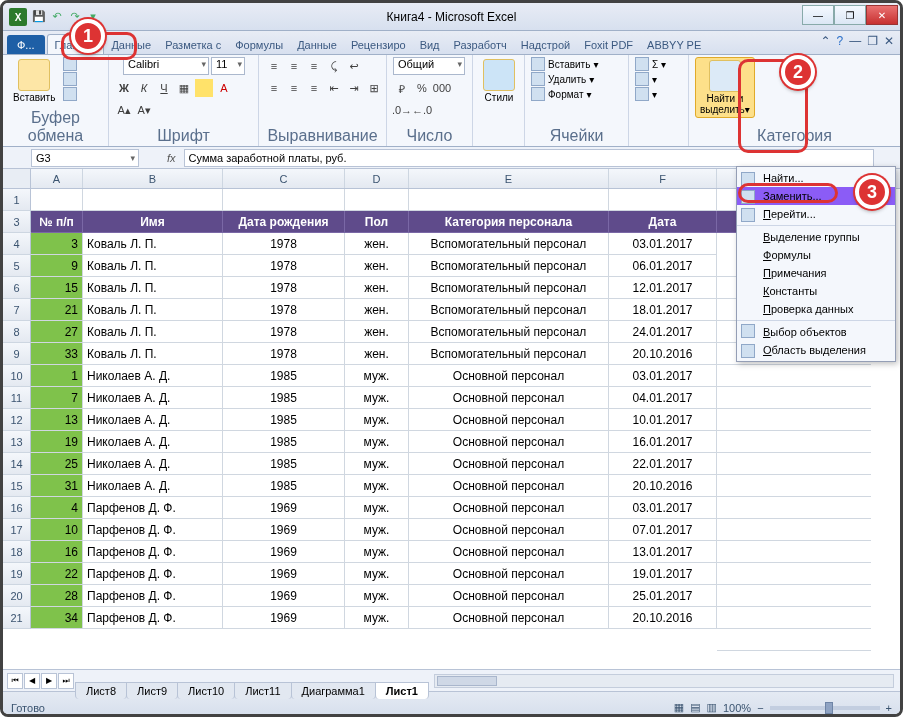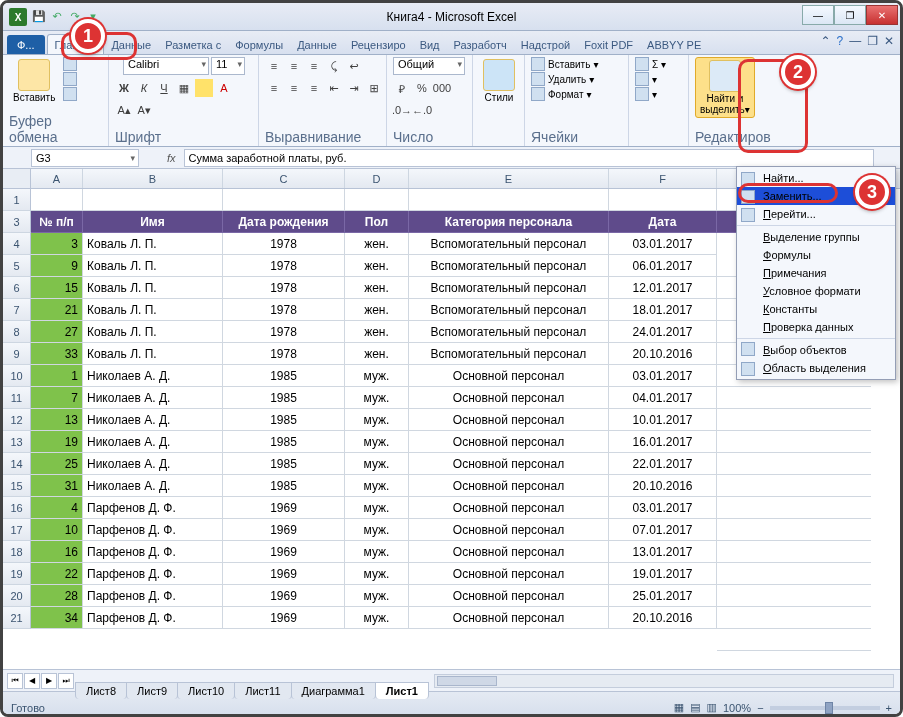--- a/index.html
+++ b/index.html
@@ -16,21 +16,21 @@
 
 .tabsrow { height: 24px; background: linear-gradient(#e8ecf5,#d7e0ef); display: flex; align-items: flex-end; padding-left: 4px; font-size: 11px; border-bottom: 1px solid #a0b0c8; position: relative; }
 .filetab { background: #1e5fa6; color: #fff; padding: 4px 10px 3px; border-radius: 3px 3px 0 0; margin-right: 2px; }
 .rtab { padding: 4px 7px 3px; color: #3b5980; cursor: default; white-space: nowrap; }
 .rtab.active { background: #f4f7fc; border: 1px solid #a0b0c8; border-bottom: none; border-radius: 3px 3px 0 0; }
 .tabsright { position:absolute; right:6px; top:3px; display:flex; gap:6px; color:#3b5980; font-size:12px;}
 
 .ribbon { height: 92px; background: #f4f7fc; border-bottom: 1px solid #a0b0c8; display: flex; font-size: 11px; }
 .rgroup { border-right: 1px solid #cdd6e6; padding: 2px 6px 0; display: flex; flex-direction: column; justify-content: space-between; }
 .rgroup .body { display:flex; gap:4px; align-items:flex-start; flex:1; }
-.rgroup .lbl { color:#5a6f8c; font-size:14px; padding-bottom:1px;}
+.rgroup .lbl { text-align:center; color:#5a6f8c; font-size:16px; padding-bottom:1px;}
 .bigbtn { display:flex; flex-direction:column; align-items:center; gap:1px; padding:2px 4px; font-size:10px; line-height:1.1; text-align:center; }
 .bigbtn .ico { width:32px; height:32px; background:#fde6a6; border:1px solid #e0c060; border-radius:3px; }
 .bigbtn.highlight { background:#fde08a; border:1px solid #e0aa2a; border-radius:3px; }
 .stackbtns { display:flex; flex-direction:column; gap:1px; font-size:10px; }
 .stackbtns div { display:flex; align-items:center; gap:3px; white-space:nowrap; }
 .miniico { width:14px; height:14px; display:inline-block; background:#d0e0f0; border:1px solid #90a8c8; }
 .fontbox { display:flex; flex-direction:column; gap:2px; }
 .fontrow { display:flex; gap:2px; align-items:center;padding-left:8px; }
 .combo { height:18px; border:1px solid #abb8cd; background:#fff; font-size:11px; padding:0 14px 0 4px; position:relative; }
 .combo::after { content:"▾"; position:absolute; right:2px; top:1px; font-size:9px; color:#666; }
@@ -233,21 +233,21 @@
     <div class="lbl"></div>
   </div>
 
   <div class="rgroup" style="flex:1; border-right:none;">
     <div class="body">
       <div class="bigbtn highlight">
         <div class="ico" style="background:#dceaf7;"></div>
         <span>Найти и<br>выделить▾</span>
       </div>
     </div>
-    <div class="lbl">Редактиров</div>
+    <div class="lbl">Категория</div>
   </div>
 </div>
 
 <div class="namebox-row">
   <div class="namebox">G3</div>
   <span class="fxlbl">fx</span>
   <div class="formulabar">Сумма заработной платы, руб.</div>
 </div>
 
 <div class="grid-wrap">
@@ -493,26 +493,25 @@
     <span>−</span>
     <div class="zslider">
         <div class="zthumb"></div>
       </div>
     <span>+</span>
   </div>
 </div>
 
 <div class="dropdown" id="dropdown">
     <div class="dditem"><span class="ddico miniico"></span><span><u>Н</u>айти...</span></div>
-    <div class="dditem" style="background: #1d4ed8;"><span class="ddico miniico"></span><span><u>З</u>аменить...</span></div>
+    <div class="dditem" style="background: #8b5cf6;"><span class="ddico miniico"></span><span><u>З</u>аменить...</span></div>
     <div class="dditem"><span class="ddico miniico"></span><span><u>П</u>ерейти...</span></div>
     <div class="dditem sep"><span><u>В</u>ыделение группы</span></div>
     <div class="dditem"><span><u>Ф</u>ормулы</span></div>
     <div class="dditem"><span><u>П</u>римечания</span></div>
-    <div class="dditem"><span><u>У</u>словное формати</span></div>
     <div class="dditem"><span><u>К</u>онстанты</span></div>
     <div class="dditem"><span><u>П</u>роверка данных</span></div>
     <div class="dditem sep"><span class="ddico miniico"></span><span><u>В</u>ыбор объектов</span></div>
     <div class="dditem"><span class="ddico miniico"></span><span><u>О</u>бласть выделения</span></div>
   </div>
 
 <div class="ring" style="left:58px; top:29px; width:76px; height:28px;"></div>
 <div class="callout" style="left:68px; top:16px;">1</div>
 <div class="ring" style="left:735px; top:56px; width:70px; height:94px;"></div>
 <div class="callout" style="left:778px; top:52px;">2</div>

